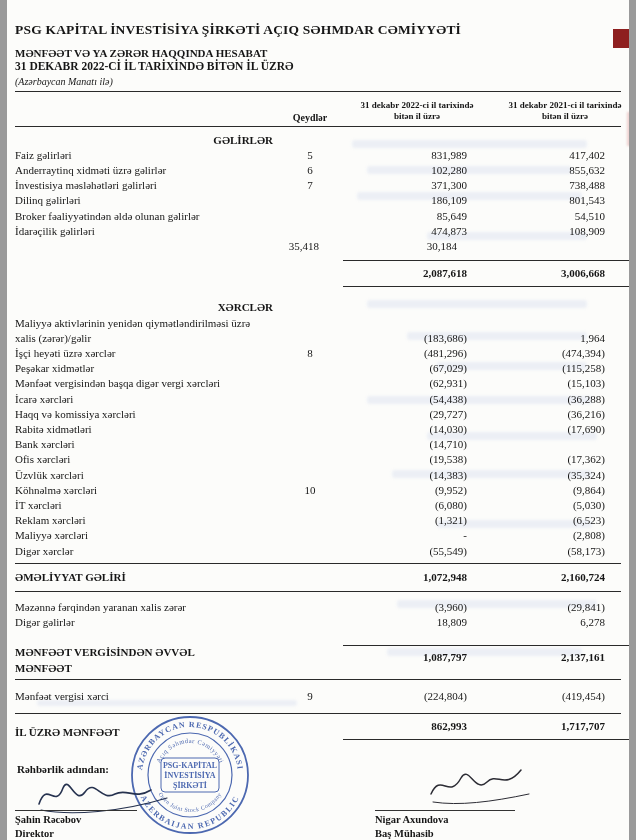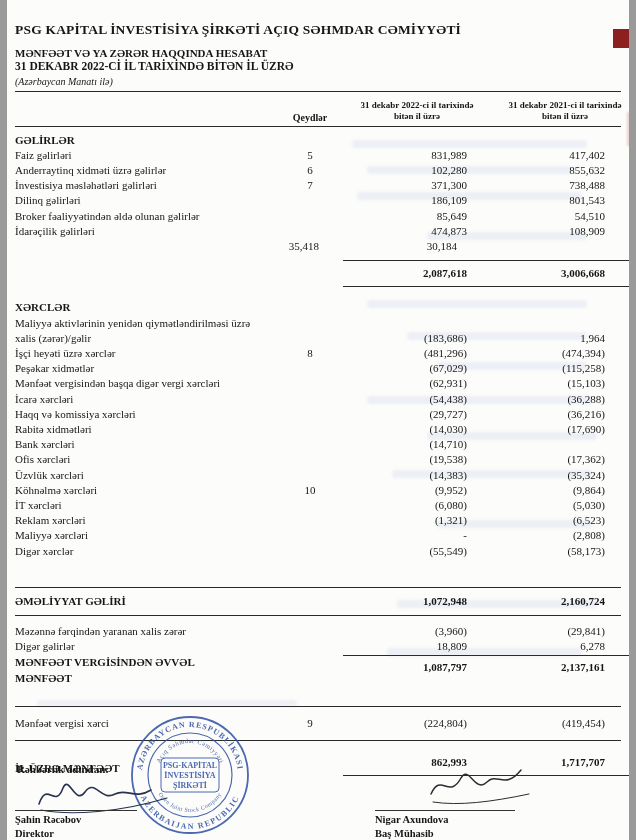--- a/index.html
+++ b/index.html
@@ -23,37 +23,37 @@
   .thead .year-h { font-size:9px; font-weight:bold; text-align:center; max-width:116px; margin:0 auto; line-height:1.25; }
 
   .rows { margin-top:6px; }
   .row  { line-height:15.2px; }
   .row .lbl  { font-size:11px; padding-right:4px; }
   .row .note { font-size:11px; text-align:center; }
   .row .v    { font-size:11px; text-align:right; }
   .row .v22  { padding-right:24px; }
   .row .v21  { padding-right:34px; }
 
-  .row.section { margin-top:13px; }
+  .row.section { margin-top:13px;text-align:right; }
   .rows .row:first-child { margin-top:2px; }
   .row.section .lbl { font-weight:bold; }
 
   .row.subtotal { margin-top:6px; margin-bottom:2px; }
   .row.subtotal .v { font-weight:bold; border-top:1.1px solid #2a2a2a; border-bottom:1.1px solid #2a2a2a; padding-top:5px; padding-bottom:5px; }
 
-  .row.op { margin-top:28px; margin-bottom:8px; border-top:1.1px solid #2a2a2a; border-bottom:1.1px solid #2a2a2a; padding:6px 0; font-weight:bold; }
+  .row.op { margin-top:4px; margin-bottom:8px; border-top:1.1px solid #2a2a2a; border-bottom:1.1px solid #2a2a2a; padding:6px 0; font-weight:bold; }
   .row.op .lbl { font-weight:bold; }
 
-  .row.pretax { margin-top:1px; border-bottom:1.1px solid #2a2a2a; align-items:start; padding-bottom:20px; }
+  .row.pretax { margin-top:15px; border-bottom:1.1px solid #2a2a2a; align-items:start; padding-bottom:3px; }
   .row.pretax .lbl { font-weight:bold; }
   .row.pretax .v { font-weight:bold; border-top:1.1px solid #2a2a2a; padding-top:4px; }
 
   .row.taxline { margin-top:9px; margin-bottom:9px; }
 
-  .row.net { border-top:1.1px solid #2a2a2a; padding-top:14px; font-weight:bold; }
+  .row.net { border-top:1.1px solid #2a2a2a; padding-top:5px; font-weight:bold; }
   .row.net .v { font-weight:bold; border-bottom:1.6px solid #2a2a2a; padding-bottom:5px; }
 
   
   .footer { position:absolute; left:0; top:750px; width:636px; height:90px; }
   .mgmt-heading { position:absolute; left:10px; top:13px; font-size:11px; font-weight:bold; }
   .sig-line { position:absolute; border-top:1px solid #333; }
   .sig-line.left  { left:8px;   top:60px; width:122px; }
   .sig-line.right { left:368px; top:60px; width:140px; }
   .sig-name { position:absolute; font-size:10.5px; font-weight:bold; }
   .sig-title{ position:absolute; font-size:10.5px; font-weight:bold; }

